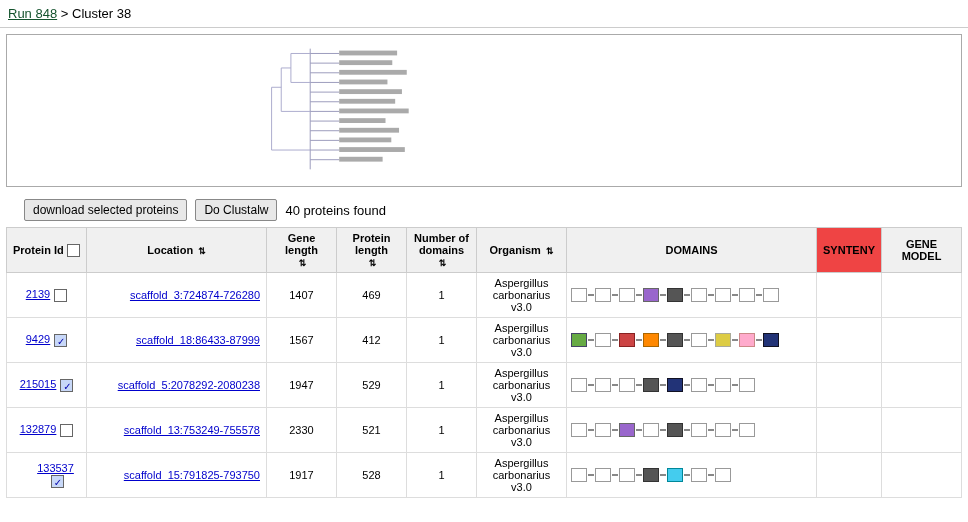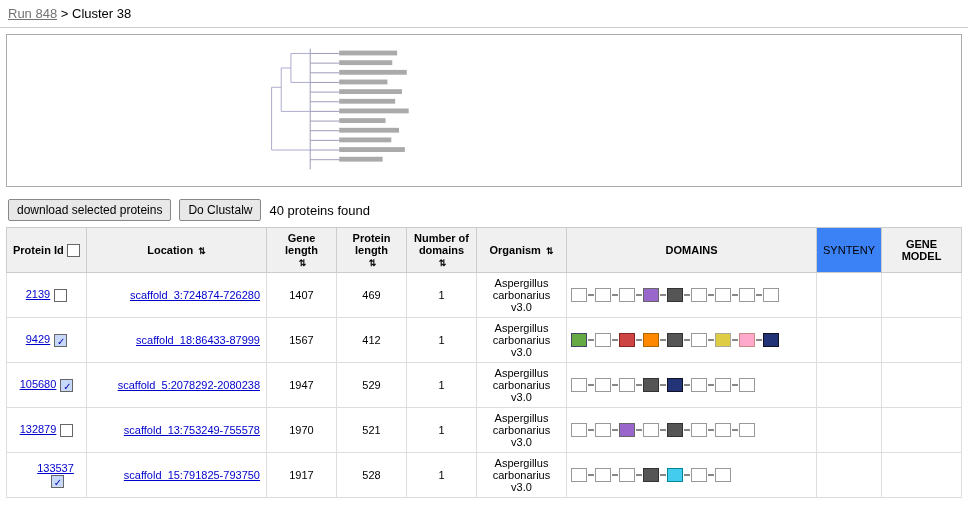--- a/index.html
+++ b/index.html
@@ -1,31 +1,31 @@
 <!DOCTYPE html>
 <html><head>
   <meta charset="utf-8">
   <style>
     * { box-sizing: border-box; margin: 0; padding: 0; }
     body { font-family: Arial, sans-serif; font-size: 12px; background: #fff; color: #000; width: 968px; }
 
     .breadcrumb { padding: 6px 8px; font-size: 13px; border-bottom: 1px solid #ccc; }
-    .breadcrumb a { color: #737373; text-decoration: underline; cursor: pointer; }
+    .breadcrumb a { color: #14532d; text-decoration: underline; cursor: pointer; }
 
     .top-panels { display: flex; border: 1px solid #aaa; margin: 6px; background: #fff; }
 
     .pfam-panel { flex: 1; border-right: 1px solid #aaa; padding: 8px; text-align: center; min-height: 160px; }
     .pfam-panel .panel-title { font-size: 13px; font-weight: normal; margin-bottom: 4px; }
 
     .phylo-panel { flex: 1; padding: 4px; }
     .phylo-panel .panel-title { font-size: 13px; text-decoration: underline; color: #00c; cursor: pointer; text-align: center; }
 
     .pie-container { position: relative; width: 160px; height: 120px; margin: 0 auto; }
 
-    .action-bar { display: flex; align-items: center; gap: 8px; padding: 6px 8px; }
+    .action-bar { display: flex; align-items: center; gap: 8px; padding: 6px 24px; }
     .btn { border: 1px solid #888; background: #e8e8e8; padding: 3px 8px; cursor: pointer; font-size: 12px; border-radius: 2px; }
     .proteins-found { font-size: 13px; }
 
     table { width: 100%; border-collapse: collapse; border: 1px solid #ccc; margin: 0 6px; width: calc(100% - 12px); }
     th { background: #f0f0f0; border: 1px solid #ccc; padding: 4px 6px; font-size: 11px; font-weight: bold; text-align: center; vertical-align: middle; }
     td { border: 1px solid #ddd; padding: 4px 6px; font-size: 11px; vertical-align: middle; text-align: center; }
     td.loc-cell { text-align: right; }
     td a { color: #00c; text-decoration: underline; cursor: pointer; }
     .sort-arrows { display: inline-block; font-size: 9px; margin-left: 2px; }
 
@@ -38,21 +38,21 @@
     .col-header-protein { width: 80px; }
     .col-header-location { width: 180px; }
     .col-header-gene { width: 70px; }
     .col-header-protein-len { width: 70px; }
     .col-header-domains { width: 70px; }
     .col-header-organism { width: 90px; }
     .col-header-domains-vis { min-width: 140px; }
     .col-header-synteny { width: 60px; }
     .col-header-genemodel { width: 80px; }
     .domains-header { background: #f0f0f0; font-weight: bold; font-size: 11px; text-align: center; border: 1px solid #ccc; }
-    .synteny-header { background: #3b82f6; font-weight: normal; font-size: 11px; text-align: center; border: 1px solid #ccc; }
+    .synteny-header { background: #ef4444; font-weight: bold; font-size: 11px; text-align: center; border: 1px solid #ccc; }
     .genemodel-header { background: #f0f0f0; font-weight: bold; font-size: 11px; text-align: center; border: 1px solid #ccc; }
     .checked-box { display: inline-block; width: 13px; height: 13px; border: 1px solid #666; background: #fff; position: relative; }
 
     .th-checkbox { display: flex; align-items: center; gap: 3px; }
   </style>
 </head>
 <body>
 
 <div class="breadcrumb">
   <a>Run 848</a>
@@ -203,21 +203,21 @@
             <div style="width: 6px; height: 2px; background: rgb(136, 136, 136); flex-shrink: 0;"></div>
             <div style="width: 16px; height: 14px; border: 1px solid rgb(204, 136, 136); background: rgb(255, 170, 204); display: inline-block; flex-shrink: 0;"></div>
             <div style="width: 6px; height: 2px; background: rgb(136, 136, 136); flex-shrink: 0;"></div>
             <div style="width: 16px; height: 14px; border: 1px solid rgb(17, 17, 34); background: rgb(34, 51, 119); display: inline-block; flex-shrink: 0;"></div>
           </div>
         </td>
         <td></td>
         <td></td>
       </tr>
       <tr>
-        <td style="text-align: center;"><a href="#">105680</a><span style="display: inline-block; width: 13px; height: 13px; border: 1px solid rgb(102, 102, 102); background: rgb(200, 216, 248); margin-left: 4px; vertical-align: middle; cursor: pointer;"><span style="font-size:10px;color:#00a;line-height:13px;padding-left:1px;">✓</span></span></td>
+        <td style="text-align: center;"><a href="#">215015</a><span style="display: inline-block; width: 13px; height: 13px; border: 1px solid rgb(102, 102, 102); background: rgb(200, 216, 248); margin-left: 4px; vertical-align: middle; cursor: pointer;"><span style="font-size:10px;color:#00a;line-height:13px;padding-left:1px;">✓</span></span></td>
         <td class="loc-cell"><a href="#">scaffold_5:2078292-2080238</a></td>
         <td>1947</td>
         <td>529</td>
         <td>1</td>
         <td>Aspergillus carbonarius v3.0</td>
         <td style="padding: 2px 4px;">
           <div style="display: flex; align-items: center; gap: 1px; flex-wrap: nowrap; min-width: 200px;">
             <div style="width: 16px; height: 14px; border: 1px solid rgb(153, 153, 153); background: rgb(255, 255, 255); display: inline-block; flex-shrink: 0;"></div>
             <div style="width: 6px; height: 2px; background: rgb(136, 136, 136); flex-shrink: 0;"></div>
             <div style="width: 16px; height: 14px; border: 1px solid rgb(153, 153, 153); background: rgb(255, 255, 255); display: inline-block; flex-shrink: 0;"></div>
@@ -234,21 +234,21 @@
             <div style="width: 6px; height: 2px; background: rgb(136, 136, 136); flex-shrink: 0;"></div>
             <div style="width: 16px; height: 14px; border: 1px solid rgb(153, 153, 153); background: rgb(255, 255, 255); display: inline-block; flex-shrink: 0;"></div>
           </div>
         </td>
         <td></td>
         <td></td>
       </tr>
       <tr>
         <td style="text-align: center;"><a href="#">132879</a><span style="display: inline-block; width: 13px; height: 13px; border: 1px solid rgb(102, 102, 102); background: rgb(255, 255, 255); margin-left: 4px; vertical-align: middle; cursor: pointer;"></span></td>
         <td class="loc-cell"><a href="#">scaffold_13:753249-755578</a></td>
-        <td>1970</td>
+        <td>2330</td>
         <td>521</td>
         <td>1</td>
         <td>Aspergillus carbonarius v3.0</td>
         <td style="padding: 2px 4px;">
           <div style="display: flex; align-items: center; gap: 1px; flex-wrap: nowrap; min-width: 200px;">
             <div style="width: 16px; height: 14px; border: 1px solid rgb(153, 153, 153); background: rgb(255, 255, 255); display: inline-block; flex-shrink: 0;"></div>
             <div style="width: 6px; height: 2px; background: rgb(136, 136, 136); flex-shrink: 0;"></div>
             <div style="width: 16px; height: 14px; border: 1px solid rgb(153, 153, 153); background: rgb(255, 255, 255); display: inline-block; flex-shrink: 0;"></div>
             <div style="width: 6px; height: 2px; background: rgb(136, 136, 136); flex-shrink: 0;"></div>
             <div style="width: 16px; height: 14px; border: 1px solid rgb(102, 102, 102); background: rgb(153, 102, 204); display: inline-block; flex-shrink: 0;"></div>

